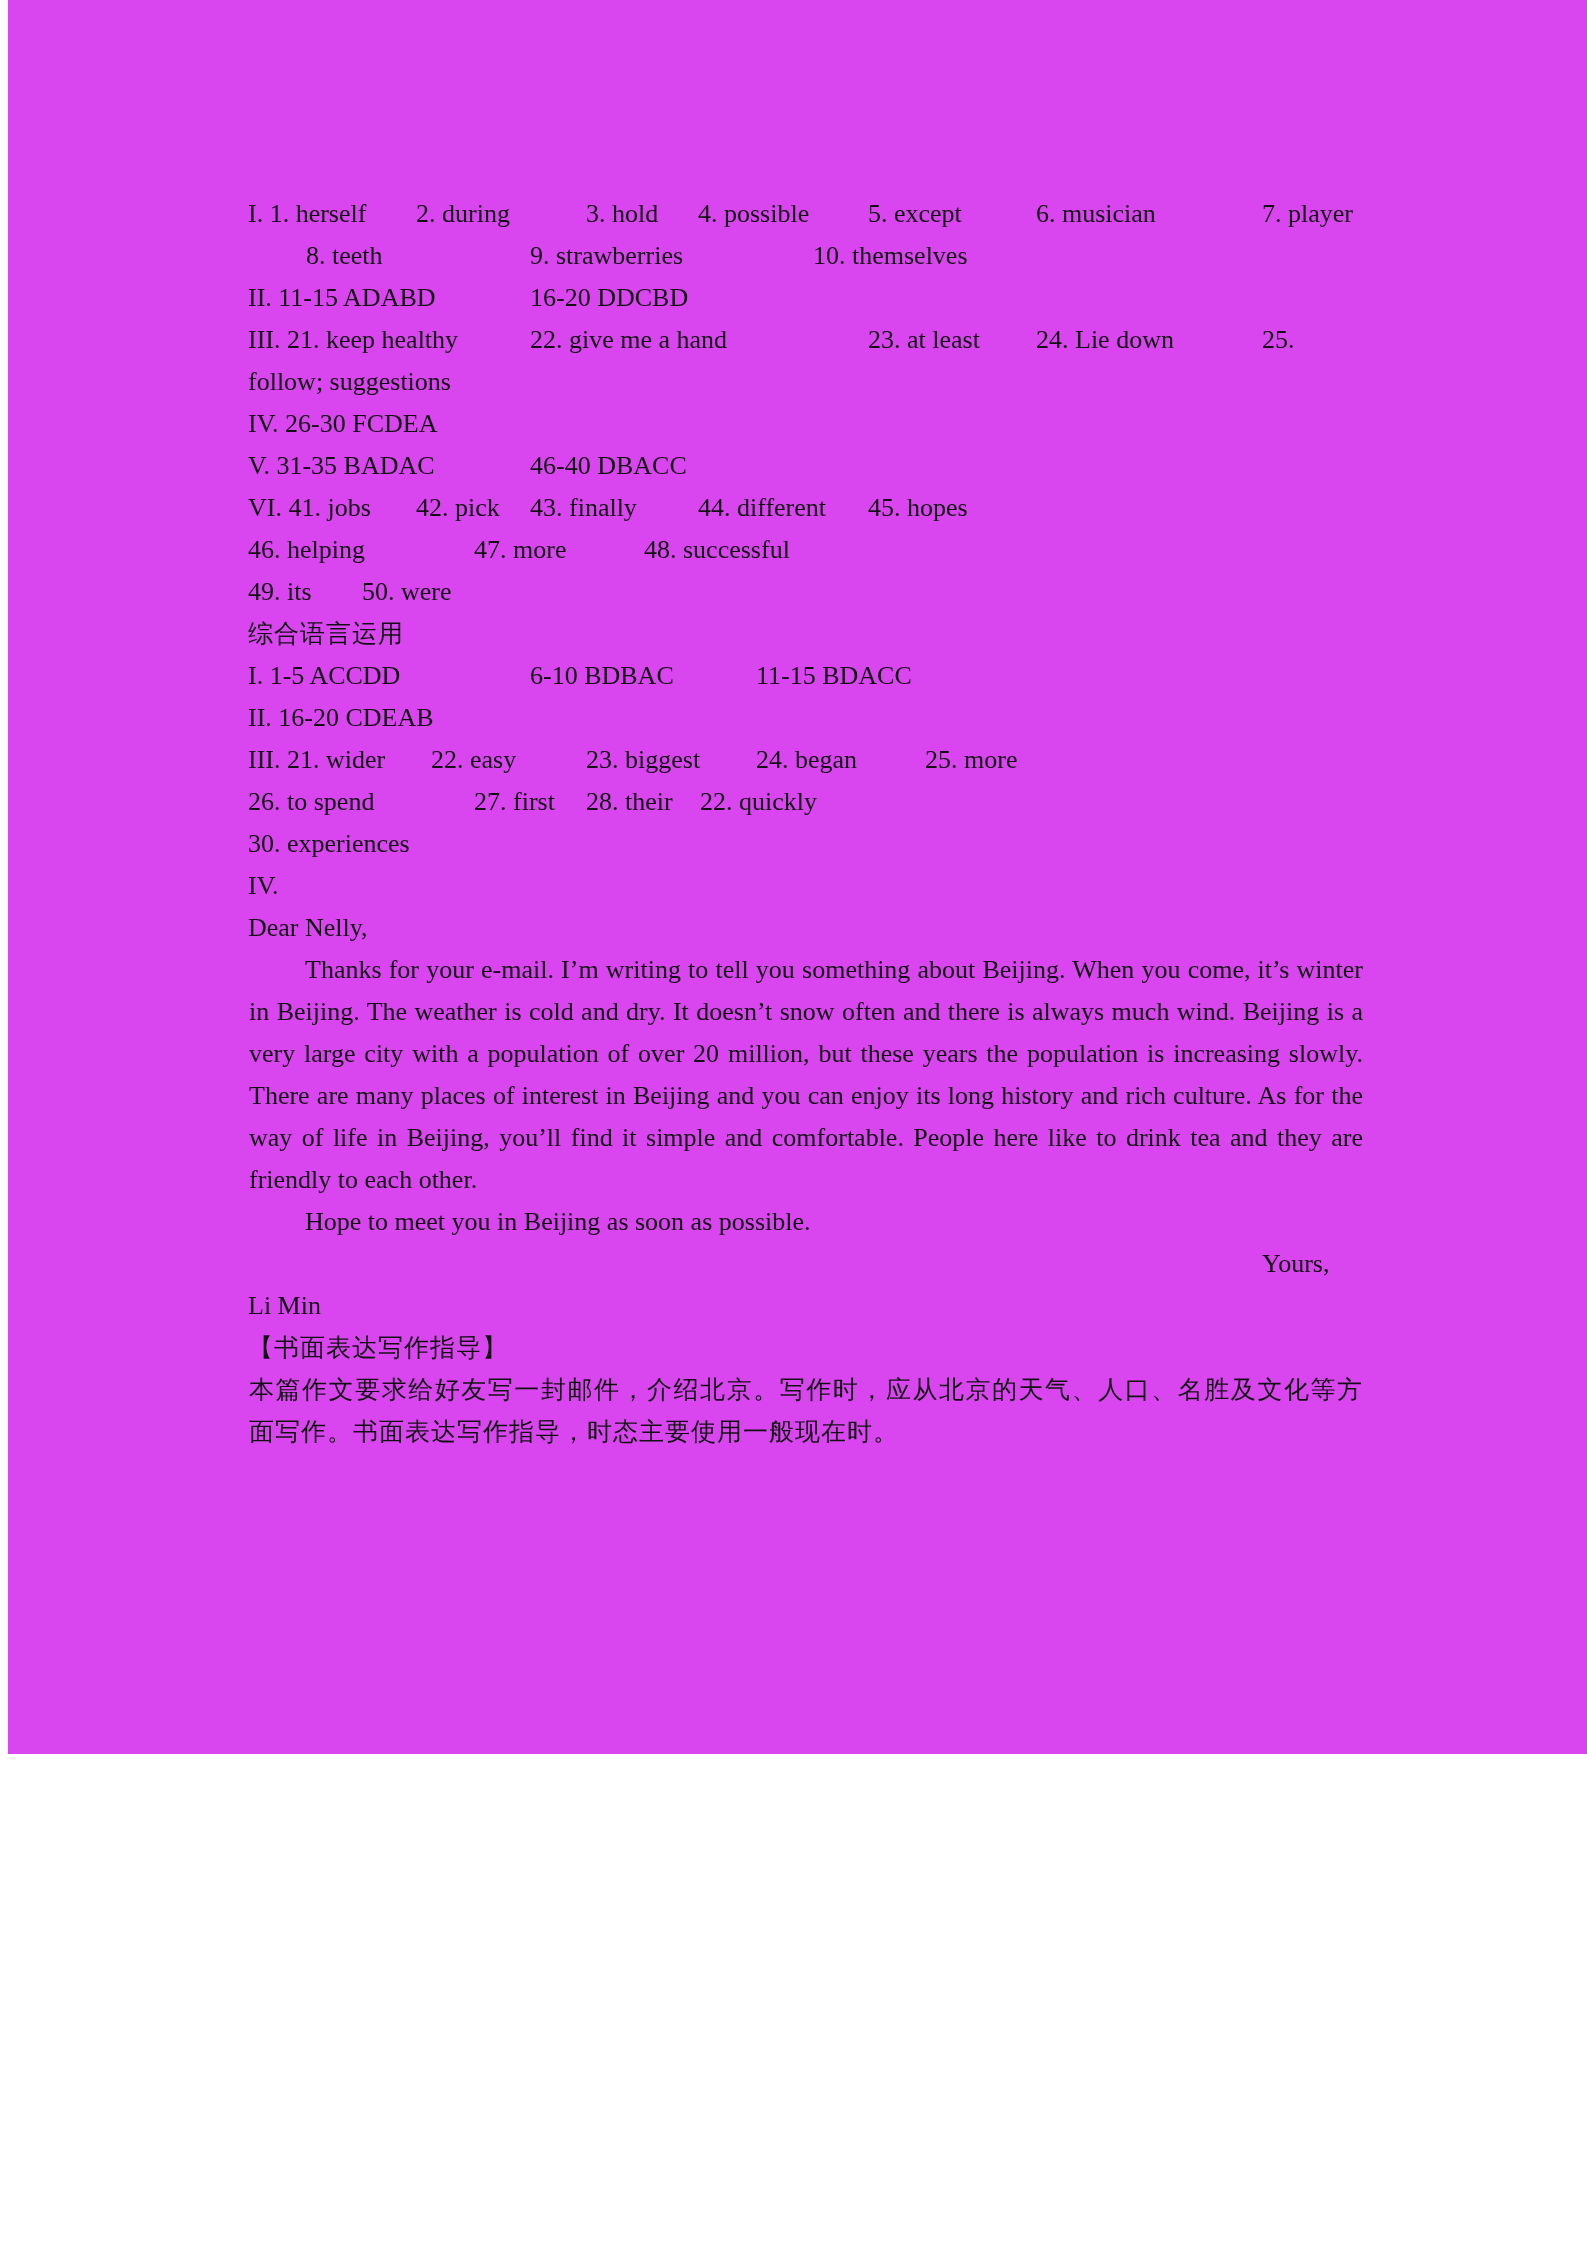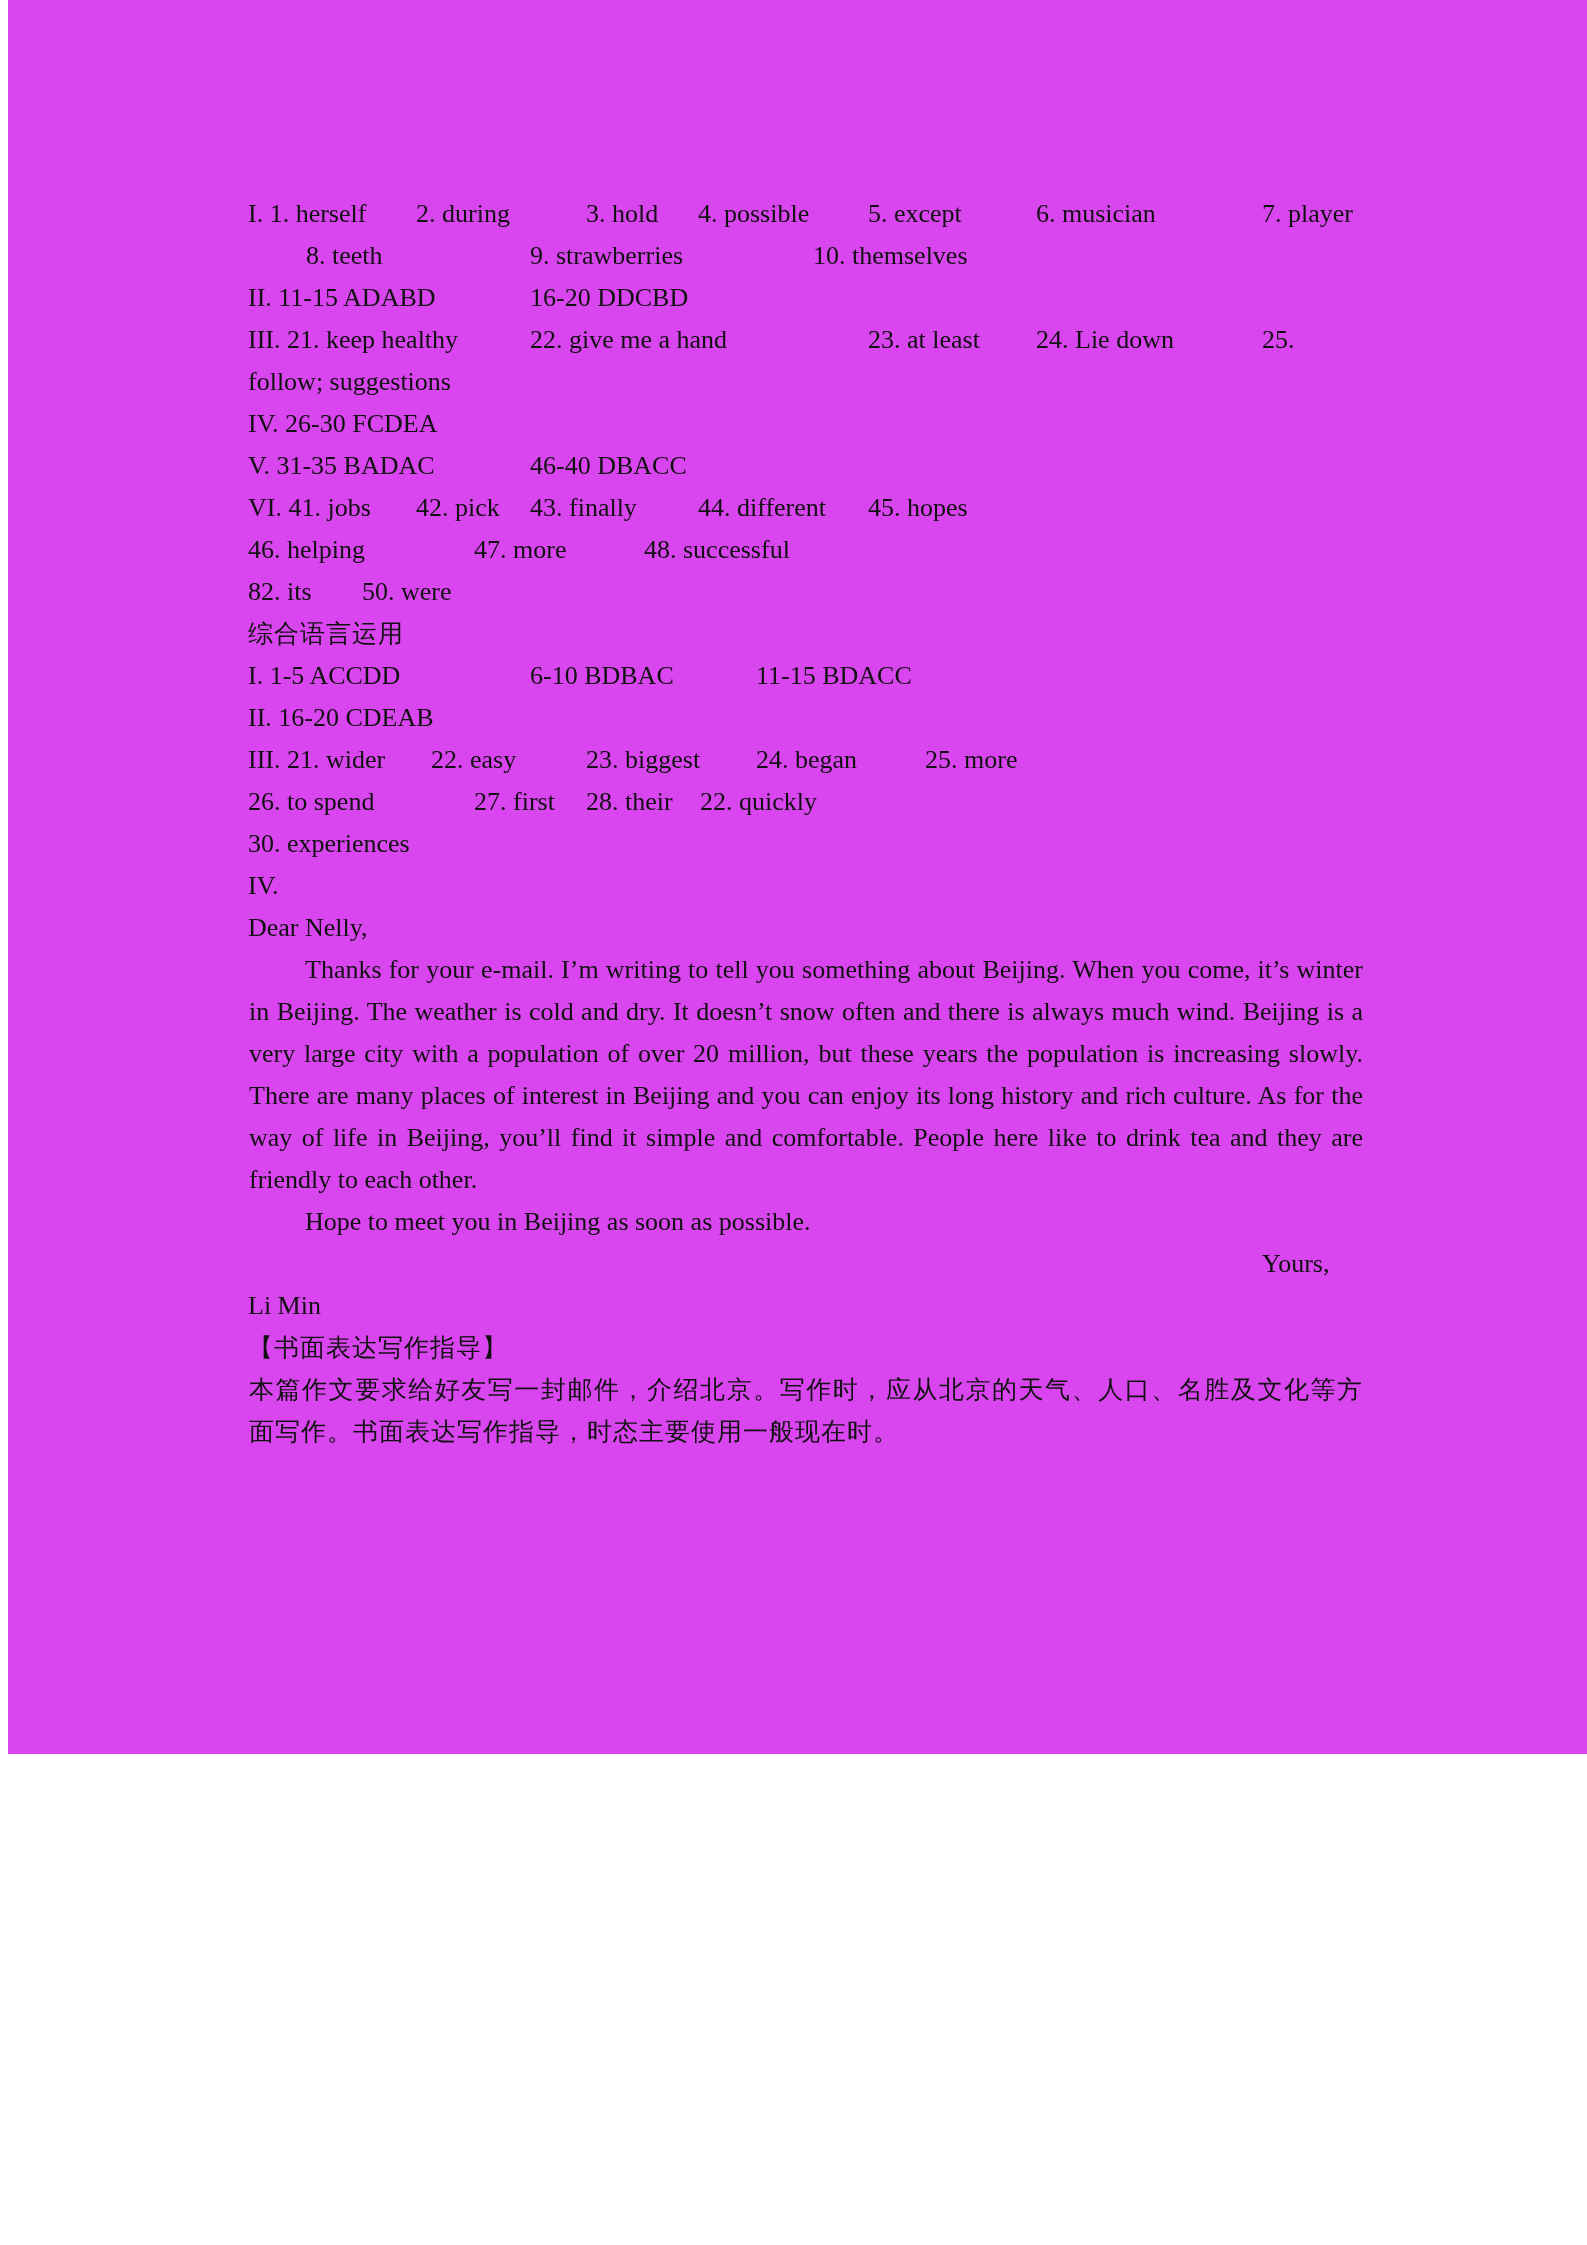--- a/index.html
+++ b/index.html
@@ -59,21 +59,21 @@
     <span class="tok" style="left:522px">43. finally</span>
     <span class="tok" style="left:690px">44. different</span>
     <span class="tok" style="left:860px">45. hopes</span>
   </div>
   <div class="ln" style="top:529px">
     <span class="tok" style="left:240px">46. helping</span>
     <span class="tok" style="left:466px">47. more</span>
     <span class="tok" style="left:636px">48. successful</span>
   </div>
   <div class="ln" style="top:571px">
-    <span class="tok" style="left:240px">82. its</span>
+    <span class="tok" style="left:240px">49. its</span>
     <span class="tok" style="left:354px">50. were</span>
   </div>
 
   <div class="ln" style="top:613px">
     <span class="tok cn" style="left:240px">综合语言运用</span>
   </div>
   <div class="ln" style="top:655px">
     <span class="tok" style="left:240px">I. 1-5 ACCDD</span>
     <span class="tok" style="left:522px">6-10 BDBAC</span>
     <span class="tok" style="left:748px">11-15 BDACC</span>

